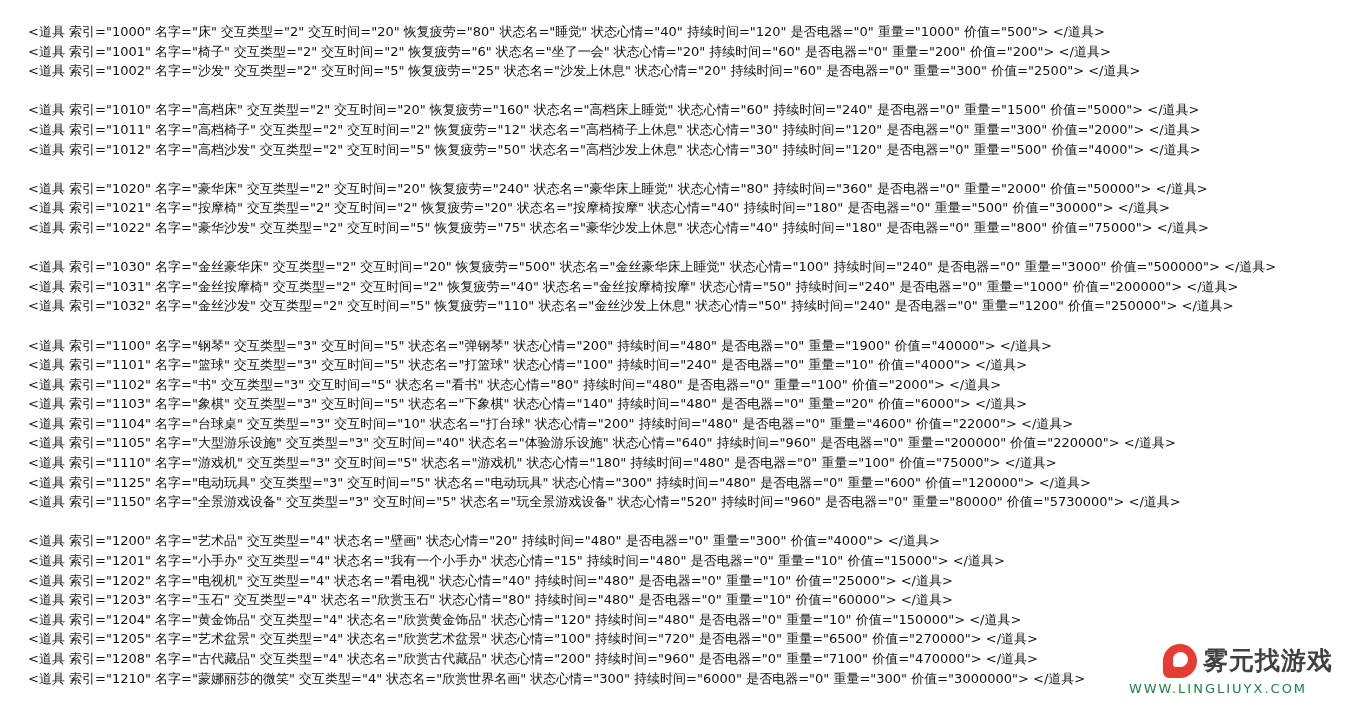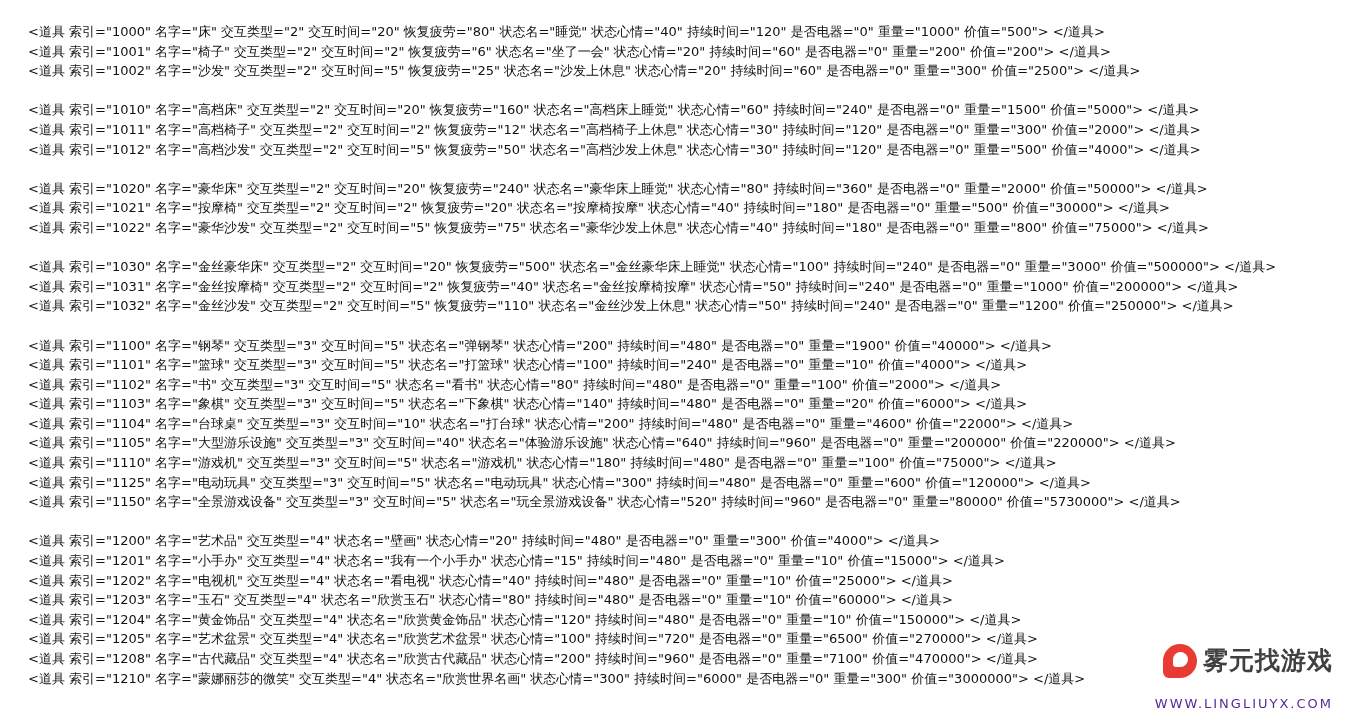--- a/index.html
+++ b/index.html
@@ -69,26 +69,26 @@
   }
   .wm-text {
     font-family: "DejaVu Sans", "Liberation Sans", sans-serif;
     font-size: 25px;
     font-weight: bold;
     color: #3a3a3a;
     letter-spacing: 1px;
     line-height: 34px;
   }
   .wm-url {
-    text-align: right;
+    text-align: center;
     font-family: "DejaVu Sans", "Liberation Sans", sans-serif;
     font-size: 13px;
-    color: #4c1d95;
+    color: #15803d;
     letter-spacing: 2px;
-    margin-top: 18px;
+    margin-top: 3px;
   }
 </style>
 </head>
 <body>
 
 <div id="doc">
 
   <div id="lines">
       <div class="line">&lt;道具 索引="1000" 名字="床" 交互类型="2" 交互时间="20" 恢复疲劳="80" 状态名="睡觉" 状态心情="40" 持续时间="120" 是否电器="0" 重量="1000" 价值="500"&gt; &lt;/道具&gt;</div>
       <div class="line">&lt;道具 索引="1001" 名字="椅子" 交互类型="2" 交互时间="2" 恢复疲劳="6" 状态名="坐了一会" 状态心情="20" 持续时间="60" 是否电器="0" 重量="200" 价值="200"&gt; &lt;/道具&gt;</div>

